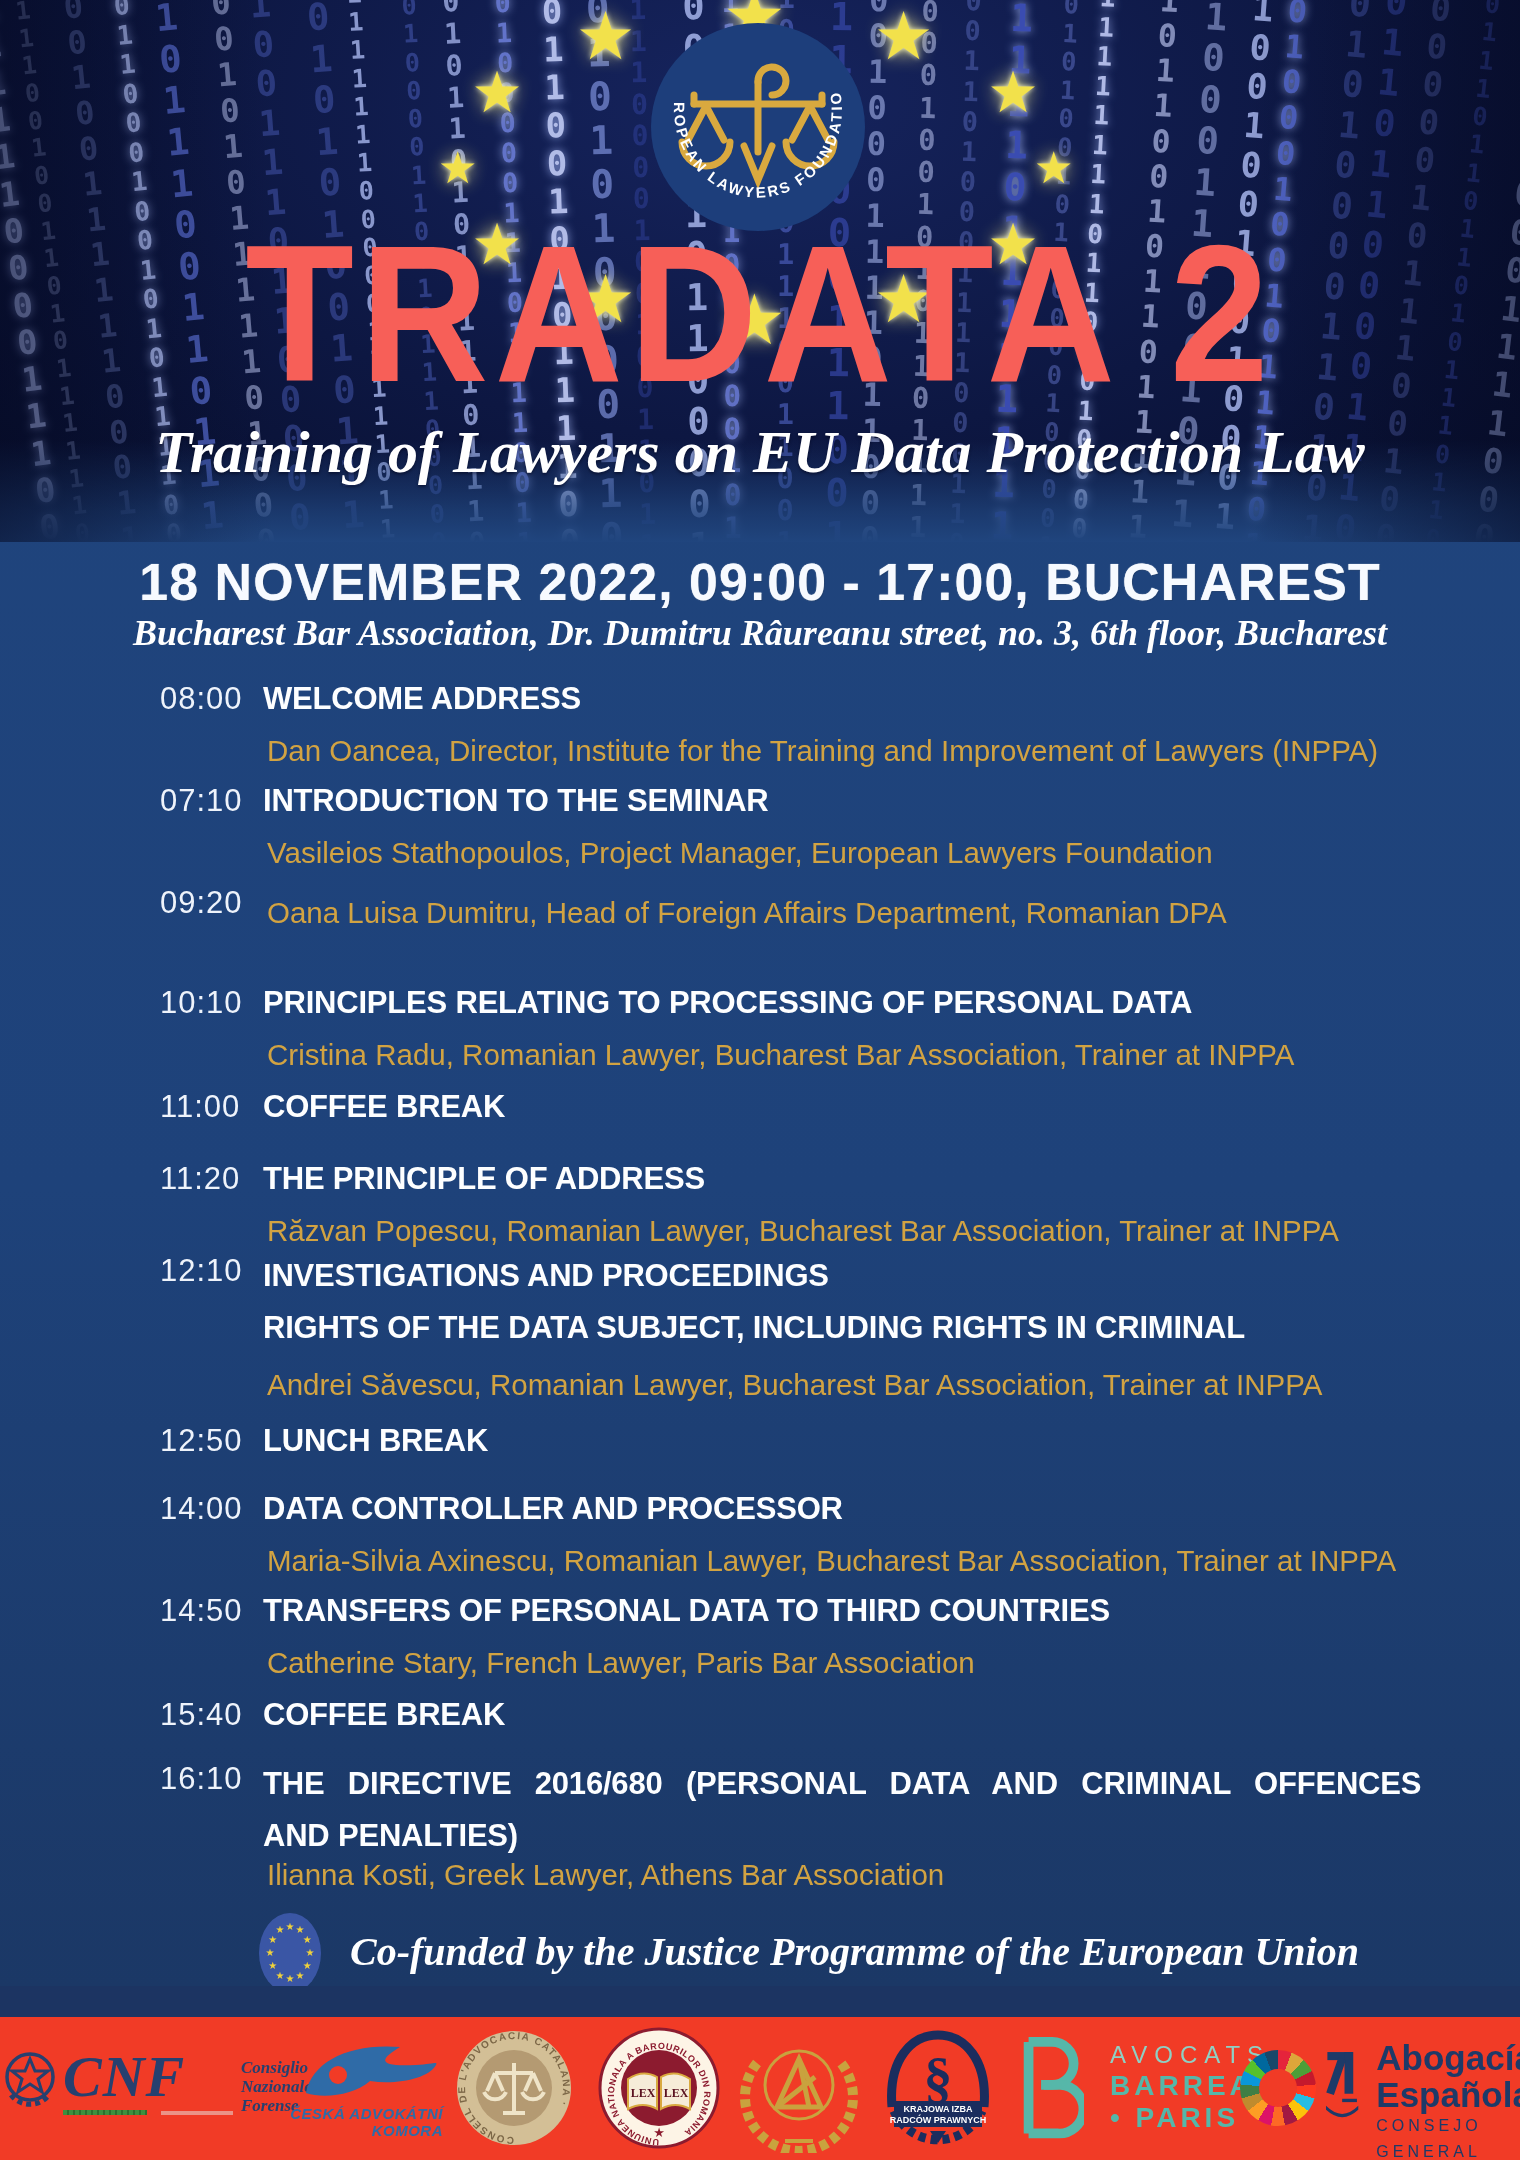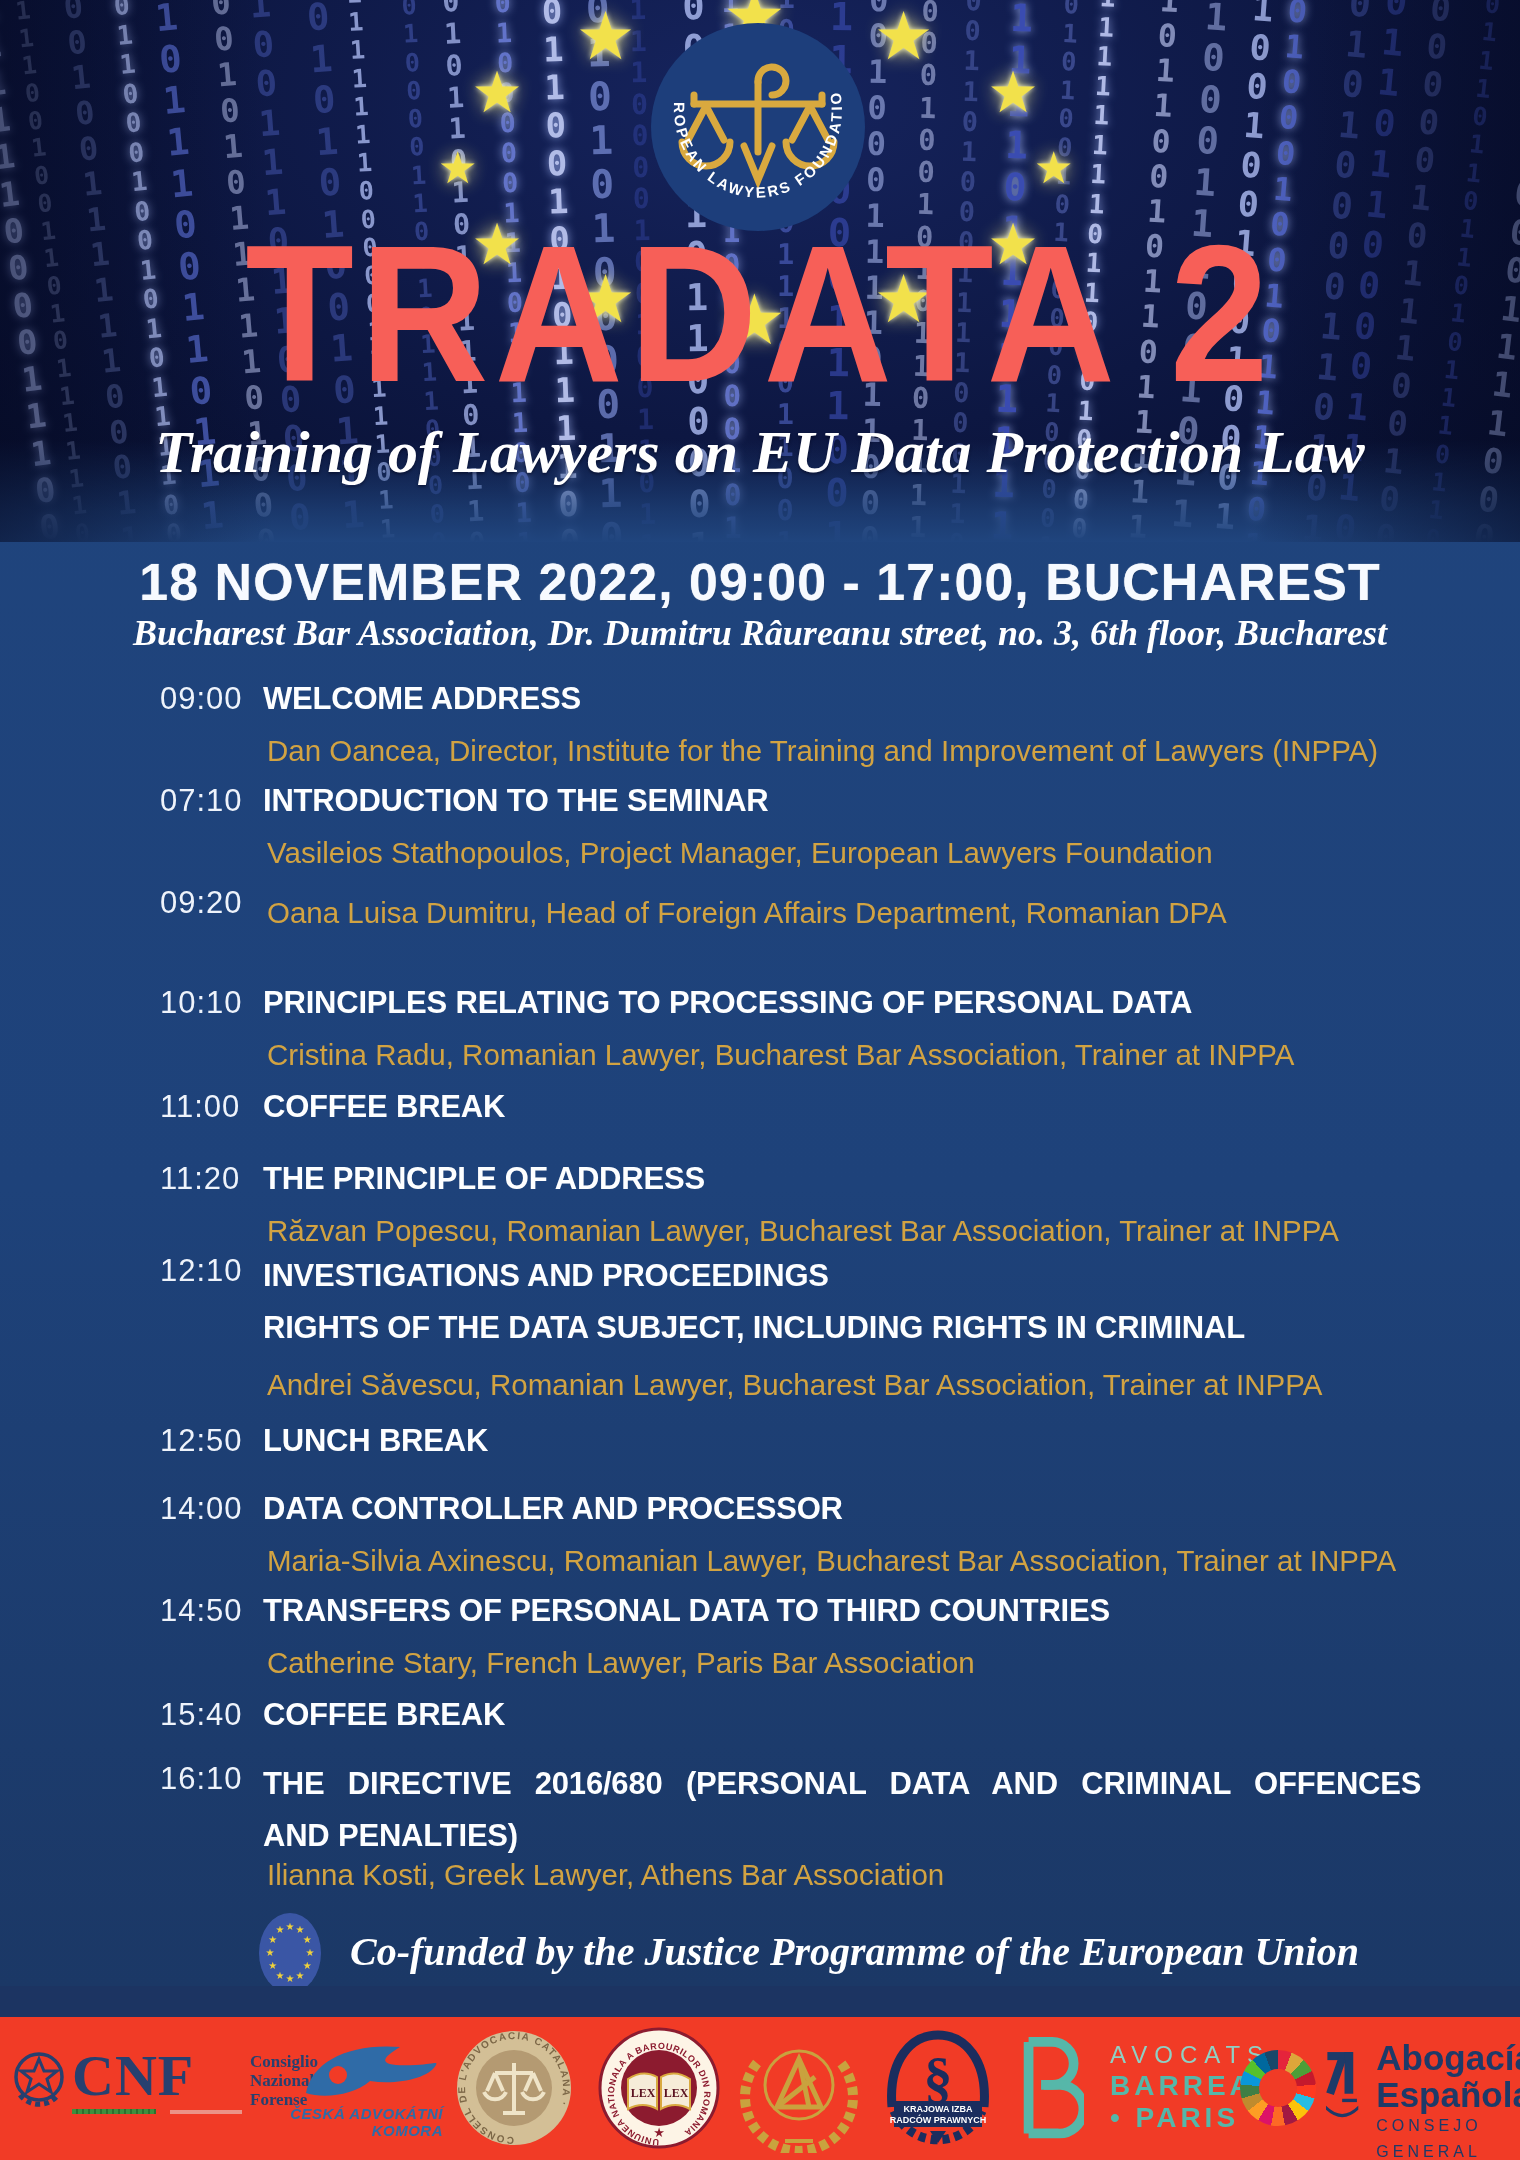--- a/index.html
+++ b/index.html
@@ -782,21 +782,21 @@
   </svg>
 
   <div id="main-title">TRADATA 2</div>
   <div id="subtitle">Training of Lawyers on EU Data Protection Law</div>
 
   <div id="datetime-line">18 NOVEMBER 2022, 09:00 - 17:00, BUCHAREST</div>
   <div id="venue-line">Bucharest Bar Association, Dr. Dumitru Râureanu street, no. 3, 6th floor, Bucharest</div>
 
   <div>
     <div class="entry" style="top:678px">
-      <div class="time">09:00</div>
+      <div class="time">08:00</div>
       <div class="body">
           <div class="title">WELCOME ADDRESS</div>
         <div class="speaker">Dan Oancea, Director, Institute for the Training and Improvement of Lawyers (INPPA)</div>
         </div>
     </div>
     <div class="entry" style="top:780px">
       <div class="time">07:10</div>
       <div class="body">
           <div class="title">INTRODUCTION TO THE SEMINAR</div>
         <div class="speaker">Vasileios Stathopoulos, Project Manager, European Lawyers Foundation</div>
@@ -888,21 +888,21 @@
         <text x="14.679491924311229" y="30.999999999999996">★</text>
         <text x="21.999999999999993" y="21.483339501604604">★</text>
       </g>
   </svg>
   <div id="funding-label">Co-funded by the Justice Programme of the European Union</div>
 
   <div id="navy-strip"></div>
 
   <div id="partner-bar">
 
-    <div class="logo" style="left:10px;top:28px;display:flex;align-items:center;">
+    <div class="logo" style="left:1px;top:28px;display:flex;align-items:flex-end;font-style:italic;">
       <svg width="58" height="70" viewBox="0 0 58 70">
         <circle cx="29" cy="32" r="23" fill="none" stroke="#27406f" stroke-width="3.5"></circle>
         <path d="M29,14 L34,26 L47,26 L37,34 L41,47 L29,39 L17,47 L21,34 L11,26 L24,26 Z" fill="none" stroke="#27406f" stroke-width="3"></path>
         <path d="M10,50 A24,24 0 0 0 48,50" fill="none" stroke="#27406f" stroke-width="5" stroke-dasharray="5 4"></path>
       </svg>
       <div style="margin-left:4px">
         <div id="cnf-text">CNF</div>
         <div style="display:flex;gap:14px">
           <div class="cnf-underline-green"></div>
           <div class="cnf-underline-gray"></div>

